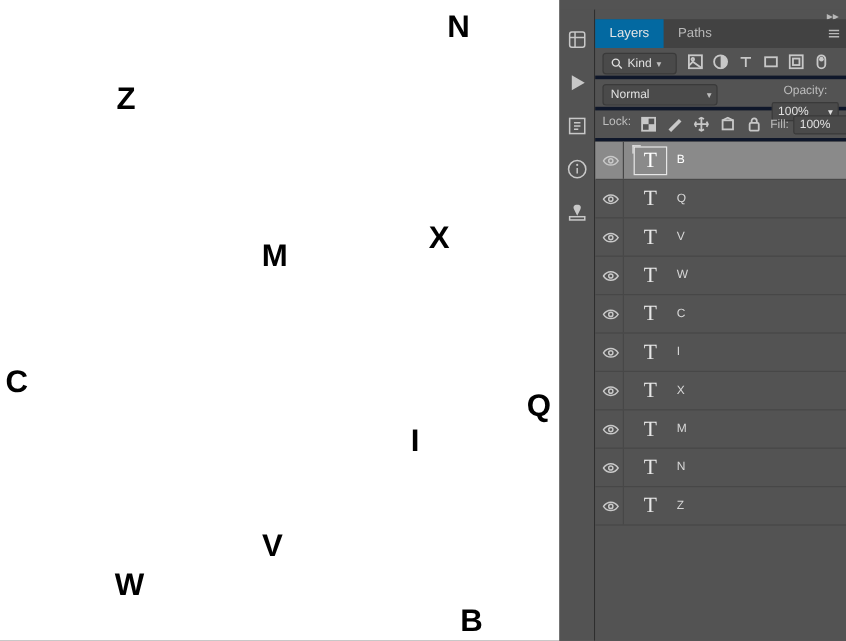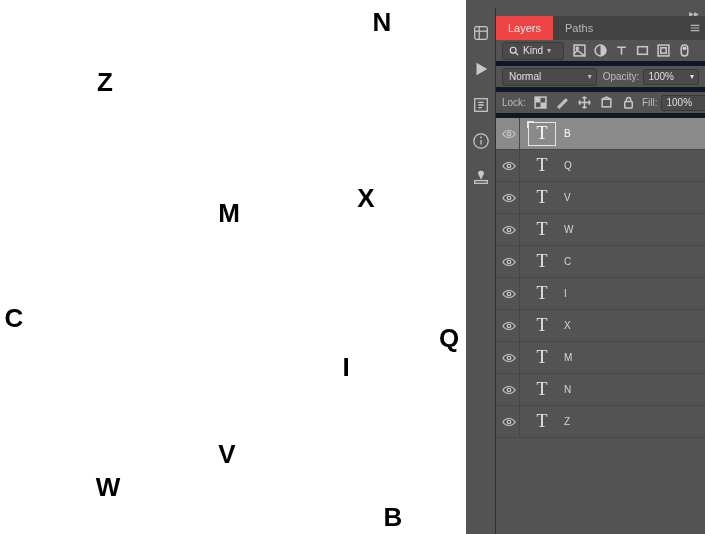--- a/index.html
+++ b/index.html
@@ -92,39 +92,39 @@
   }
   .tab {
     padding: 0 12px;
     display: flex;
     align-items: center;
     font-size: 11px;
     color: #b8b8b8;
     cursor: pointer;
   }
   .tab.active {
-    background: #ef4444;
+    background: #0369a1;
     color: #e6e6e6;
   }
   .tabs-menu {
     margin-left:auto;
     width:20px;
     display:flex;
     align-items:center;
     justify-content:center;
     color:#b8b8b8;
     cursor:pointer;
   }
   
   .filter-row, .blend-row, .lock-row {
     display: flex;
-    align-items: center;
+    align-items: flex-start;
     padding: 4px 6px;
     gap: 6px;
-    border-bottom: 5px solid #0f172a;
+    border-bottom: 3px solid #0f172a;
     height: 26px;
   }
   .select {
     display: flex;
     align-items: center;
     background: #4a4a4a;
     border: 1px solid #3a3a3a;
     border-radius: 3px;
     height: 18px;
     padding: 0 4px 0 6px;
@@ -348,21 +348,21 @@
               </svg>
             </div>
         </div>
       </div>
 
       <div class="blend-row">
         <div class="select blend">
           <span>Normal</span>
           <span class="chev" style="margin-left:auto">▾</span>
         </div>
-        <div style="margin-left:auto; display:flex; align-items:center; gap:4px;">
+        <div style="margin-left:auto; display:flex; align-items:center; gap:4px;flex-direction:column;">
           <span class="row-label">Opacity:</span>
           <div class="pct-box">
             <span>100%</span>
             <span class="chev">▾</span>
           </div>
         </div>
       </div>
 
       <div class="lock-row">
         <span class="lbl">Lock:</span>

